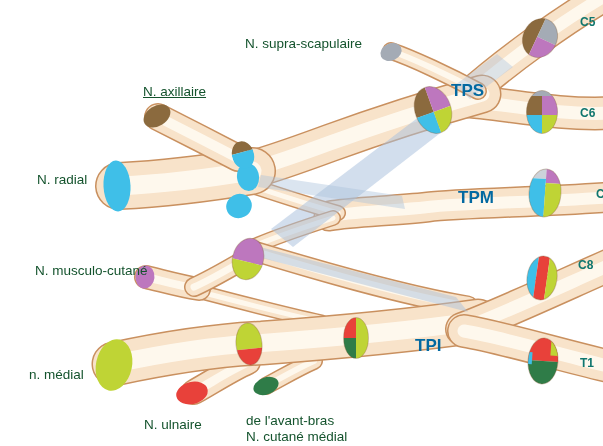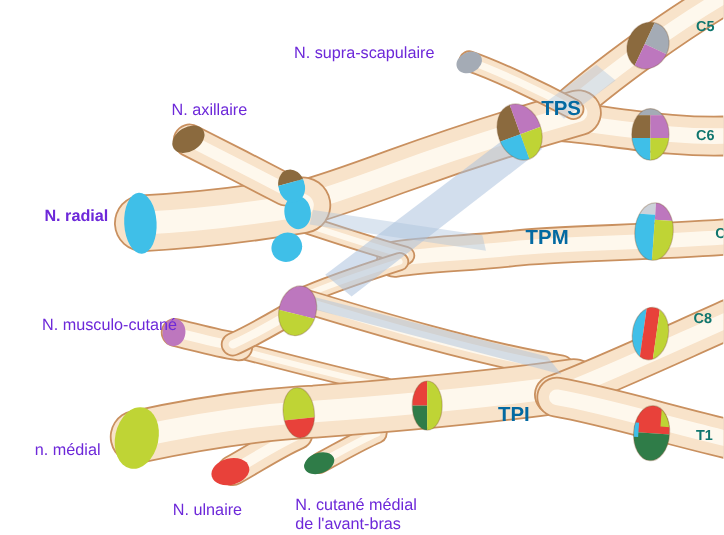--- a/index.html
+++ b/index.html
@@ -4,21 +4,21 @@
 <style>
   html,body{margin:0;padding:0;background:#fff;}
   #stage{position:relative;width:603px;height:446px;background:#ffffff;overflow:hidden;
          font-family:"Liberation Sans", sans-serif;}
   #stage svg{position:absolute;left:0;top:0;}
   .t-o{fill:none;stroke:#c9905f;stroke-linecap:round;}
   .t-f{fill:none;stroke:#f8e3ca;stroke-linecap:round;}
   .t-h{fill:none;stroke:rgba(255,251,243,0.85);stroke-linecap:round;}
   .band{fill:#a9c0dc;}
   .rim{fill:none;stroke:rgba(130,92,55,0.35);stroke-width:1;}
-  .lbl{position:absolute;font-size:13.5px;color:#6d28d9;white-space:nowrap;
+  .lbl{position:absolute;font-size:13.5px;color:#14532d;white-space:nowrap;
        line-height:16px;letter-spacing:0;}
   .lbl-bold{position:absolute;font-size:12px;font-weight:700;color:#0f766e;white-space:nowrap;}
   .lbl-trunk{position:absolute;font-size:17px;font-weight:700;color:#0369a1;white-space:nowrap;}
 </style>
 </head>
 <body>
 
 <div id="stage">
 <svg width="603" height="446" viewBox="0 0 603 446">
   <defs>
@@ -266,32 +266,32 @@
 
   <ellipse transform="translate(157,116) rotate(-32)" rx="14.5" ry="10" fill="#8b6a3e"></ellipse>
   <ellipse transform="translate(117,186) rotate(-3)" rx="13.5" ry="25.5" fill="#3fbfe8"></ellipse>
   <ellipse transform="translate(145,277) rotate(6)" rx="9.5" ry="11.5" fill="#bd77be"></ellipse>
   <ellipse transform="translate(114,365) rotate(12)" rx="18" ry="26" fill="#bfd435"></ellipse>
   <ellipse transform="translate(192,393) rotate(-14)" rx="16" ry="11" fill="#e8413a"></ellipse>
   <ellipse transform="translate(266,386) rotate(-20)" rx="13" ry="8.5" fill="#2f7c48"></ellipse>
 </svg>
 
 <div class="lbl" style="left:245px;top:36px;">N. supra-scapulaire</div>
-<div class="lbl" style="left:143px;top:84px;">N. axillaire</div>
-<div class="lbl" style="left:37px;top:172px;font-weight:bold;">N. radial</div>
+<div class="lbl" style="left:143px;top:84px;text-decoration:underline;">N. axillaire</div>
+<div class="lbl" style="left:37px;top:172px;">N. radial</div>
 <div class="lbl" style="left:1px;top:263px;margin-left:34px;">N. musculo-cutané</div>
 <div class="lbl" style="left:29px;top:367px;">n. médial</div>
 <div class="lbl" style="left:144px;top:417px;">N. ulnaire</div>
 <div class="lbl" style="left:246px;top:413px;">
+  <div>de l'avant-bras</div>
   <div>N. cutané médial</div>
-  <div>de l'avant-bras</div>
 </div>
 
 <div class="lbl-trunk" style="left:451px;top:81px;">TPS</div>
-<div class="lbl-trunk" style="left:438px;top:188px;">TPM</div>
+<div class="lbl-trunk" style="left:458px;top:188px;">TPM</div>
 <div class="lbl-trunk" style="left:415px;top:314px;margin-top:22px;">TPI</div>
 
 <div class="lbl-bold" style="left:580px;top:15px;">C5</div>
 <div class="lbl-bold" style="left:580px;top:106px;">C6</div>
 <div class="lbl-bold" style="left:596px;top:187px;">C7</div>
 <div class="lbl-bold" style="left:578px;top:258px;">C8</div>
 <div class="lbl-bold" style="left:580px;top:356px;">T1</div>
 </div>
 
 </body></html>

